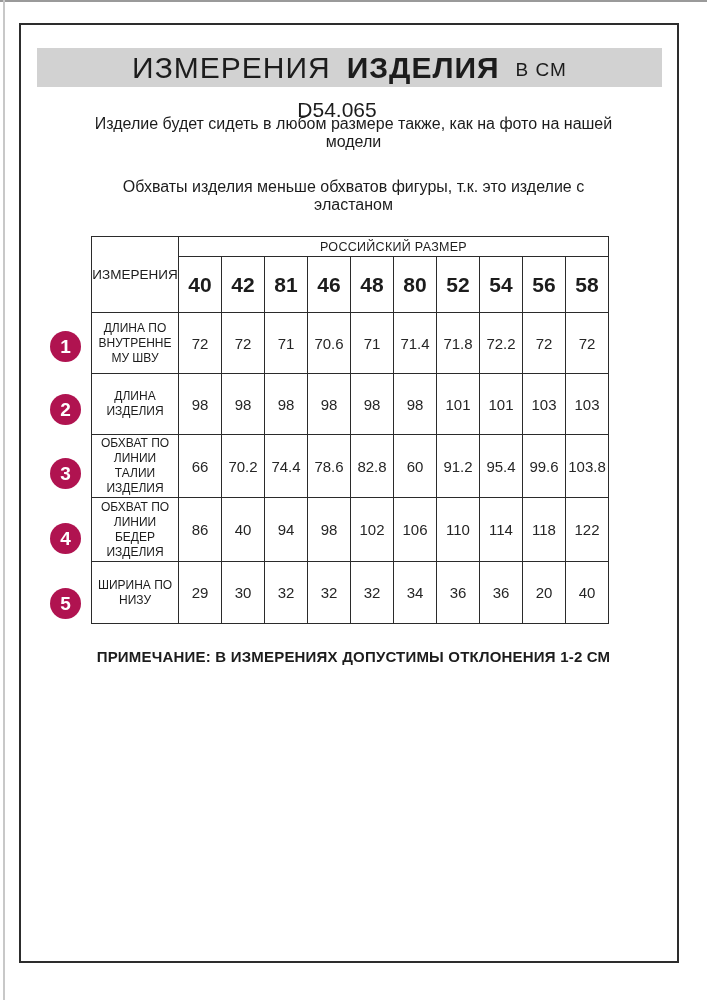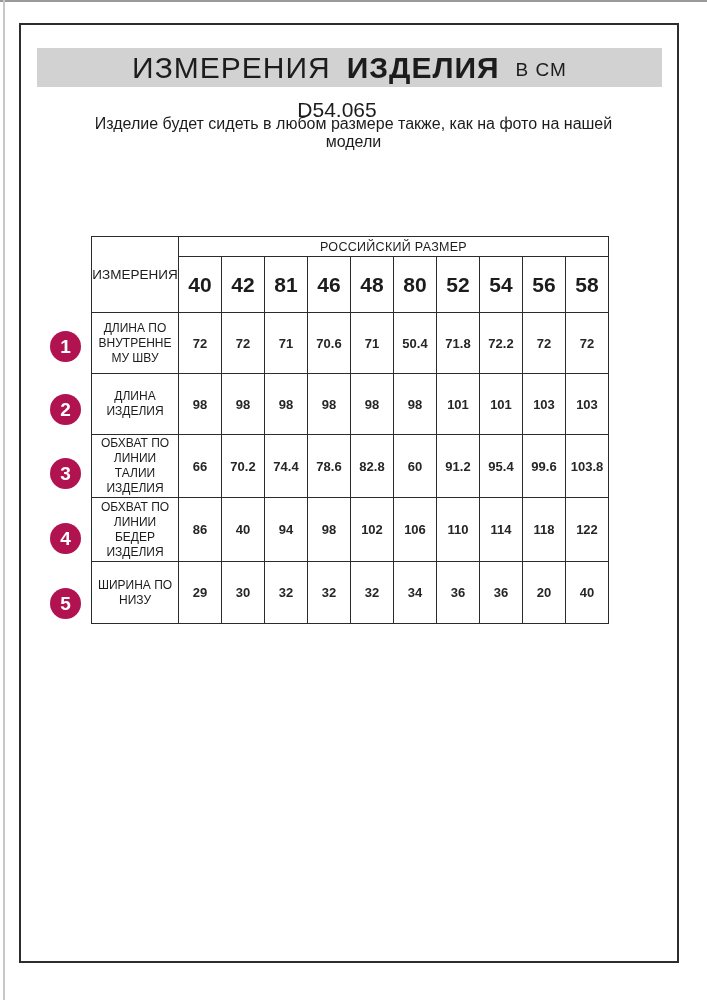--- a/index.html
+++ b/index.html
@@ -39,21 +39,21 @@
   table.size-table { position: absolute; left: 91px; top: 236px;
                      border-collapse: collapse; table-layout: fixed; }
   .size-table td { border: 1.5px solid #2b2b2b; text-align: center; vertical-align: middle;
                    padding: 0; overflow: hidden; }
   col.c-label { width: 87px; }
   col.c-size  { width: 43px; }
   td.group-hdr { height: 19px; font-size: 12.5px; letter-spacing: 0.3px; }
   td.corner    { font-size: 13.5px; }
   tr.sizes-row td { height: 55px; font-size: 21px; font-weight: bold; }
   td.label-cell { font-size: 12px; line-height: 15px; white-space: pre-line; }
-  td.val-cell   { font-size: 13px; color: #262626; font-weight: bold; }
+  td.val-cell   { font-size: 15px; color: #262626; }
   tr.row-1 td { height: 60px; }
   tr.row-2 td { height: 60px; }
   tr.row-3 td { height: 62px; }
   tr.row-4 td { height: 63px; }
   tr.row-5 td { height: 61px; }
 
   
   .marker { position: absolute; left: 50px; width: 31px; height: 31px; border-radius: 50%;
             background: #b01350; color: #ffffff; font-size: 19px; font-weight: bold;
             display: flex; align-items: center; justify-content: center; }
@@ -79,20 +79,22 @@
   <div class="title-band">
     <span class="title-w1">ИЗМЕРЕНИЯ</span>
     <span class="title-w2">ИЗДЕЛИЯ</span>
     <span class="title-unit">В СМ</span>
   </div>
 
   <div class="article">D54.065</div>
 
   <div class="para para-1">Изделие будет сидеть в любом размере также, как на фото на нашей
 модели</div>
+  <div class="para para-2">Обхваты изделия меньше обхватов фигуры, т.к. это изделие с
+эластаном</div>
 
   <table class="size-table">
     <colgroup>
       <col class="c-label">
       <col class="c-size">
         <col class="c-size">
         <col class="c-size">
         <col class="c-size">
         <col class="c-size">
       <col class="c-size">
@@ -120,21 +122,21 @@
       </tr>
       <tr class="row-1">
         <td class="label-cell">ДЛИНА ПО
 ВНУТРЕННЕ
 МУ ШВУ</td>
         <td class="val-cell">72</td>
         <td class="val-cell">72</td>
         <td class="val-cell">71</td>
         <td class="val-cell">70.6</td>
         <td class="val-cell">71</td>
-        <td class="val-cell">50.4</td>
+        <td class="val-cell">71.4</td>
         <td class="val-cell">71.8</td>
         <td class="val-cell">72.2</td>
         <td class="val-cell">72</td>
         <td class="val-cell">72</td>
       </tr>
       <tr class="row-2">
         <td class="label-cell">ДЛИНА
 ИЗДЕЛИЯ</td>
         <td class="val-cell">98</td>
         <td class="val-cell">98</td>
@@ -195,14 +197,15 @@
       </tr>
     </tbody>
   </table>
 
   <div class="marker marker-1">1</div>
   <div class="marker marker-2">2</div>
   <div class="marker marker-3">3</div>
   <div class="marker marker-4">4</div>
   <div class="marker marker-5">5</div>
 
+  <div class="footnote">ПРИМЕЧАНИЕ: В ИЗМЕРЕНИЯХ ДОПУСТИМЫ ОТКЛОНЕНИЯ 1-2 СМ</div>
 
 </div>
 
 </body></html>

